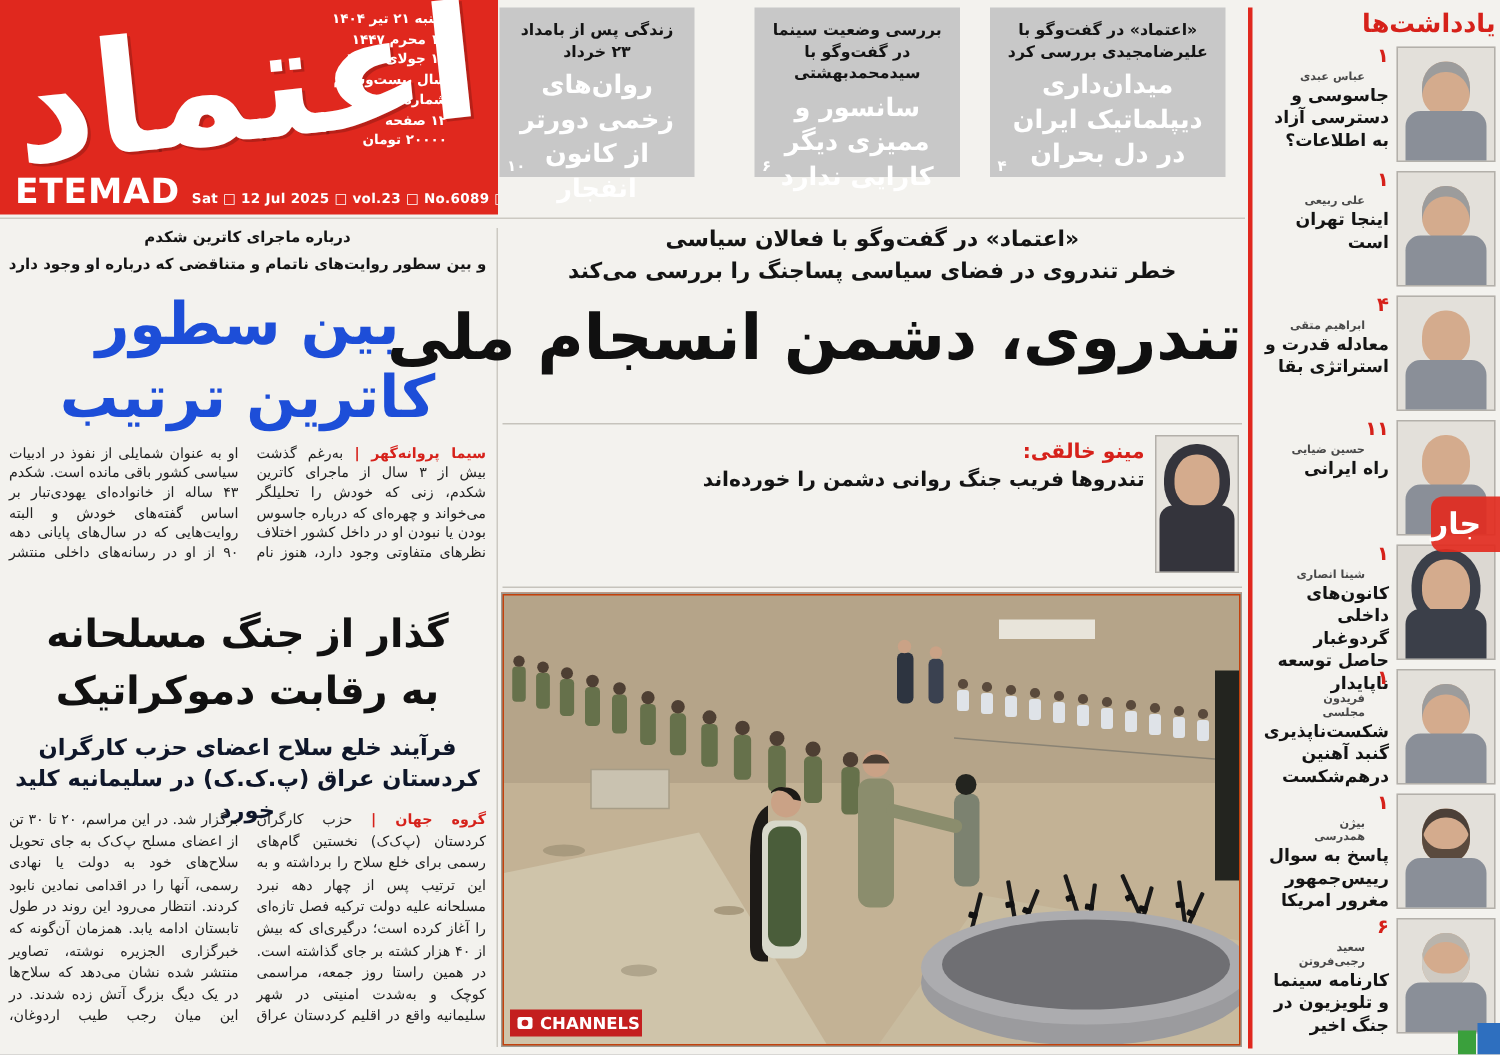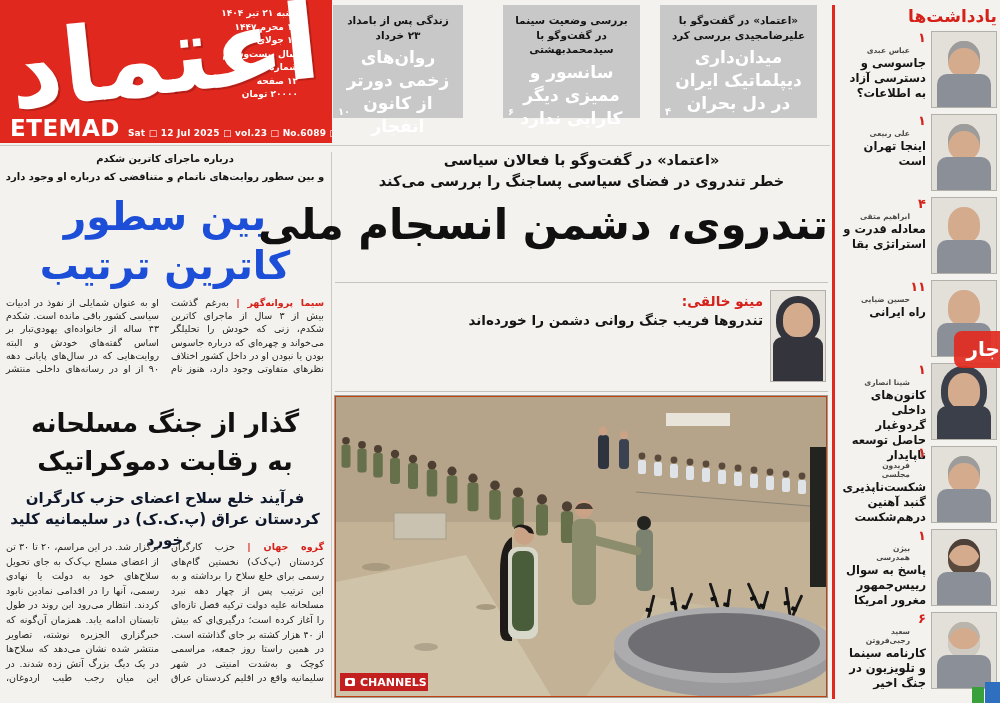--- a/index.html
+++ b/index.html
@@ -89,21 +89,21 @@
   .world { position:absolute; left:0; top:404px; width:330px; direction:rtl; text-align:center; }
   .world .h { font-size:26px; font-weight:bold; color:#111; line-height:38px; }
   .world .sh { font-size:15px; font-weight:bold; color:#0f172a; line-height:21px; margin-top:8px; }
   .world-body { position:absolute; left:6px; top:540px; width:318px; height:152px; direction:rtl;
                 column-count:2; column-gap:12px; column-fill:auto;
                 font-size:9.5px; line-height:14.6px; text-align:justify; color:#222; }
 
   
   .jar-badge { position:absolute; right:0; top:331px; width:46px; height:37px;
                background:rgba(226,43,32,.92); border-radius:8px 0 0 8px; color:#fff;
-               font-size:20px; font-weight:bold; text-align:right; line-height:37px; direction:rtl; z-index:5; }
+               font-size:20px; font-weight:bold; text-align:left; line-height:37px; direction:rtl; z-index:5; }
   .corner-green { position:absolute; right:16px; bottom:0; width:12px; height:16px; background:#3aa03c; }
   .corner-blue  { position:absolute; right:0; bottom:0; width:15px; height:21px; background:#2e6fbf; }
 </style>
 </head>
 <body>
 
 <div class="page">
 
   <div class="masthead">
     <div class="m-logo">اعتماد</div>

